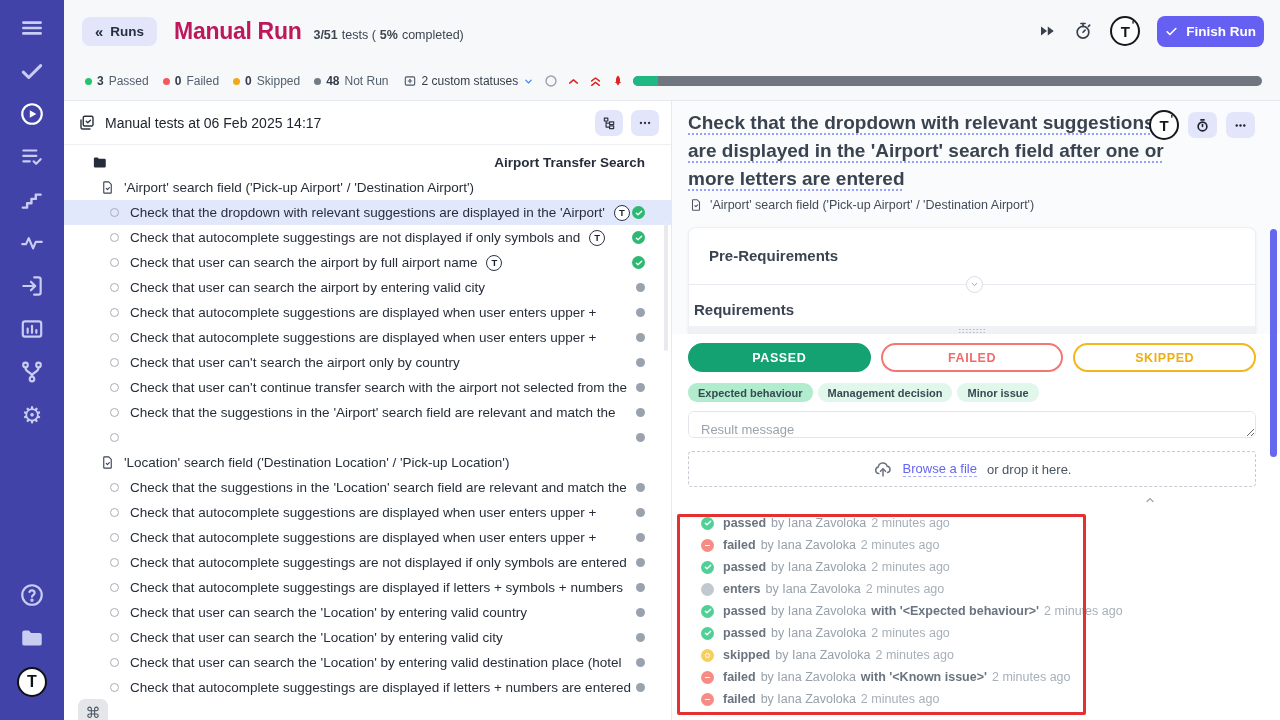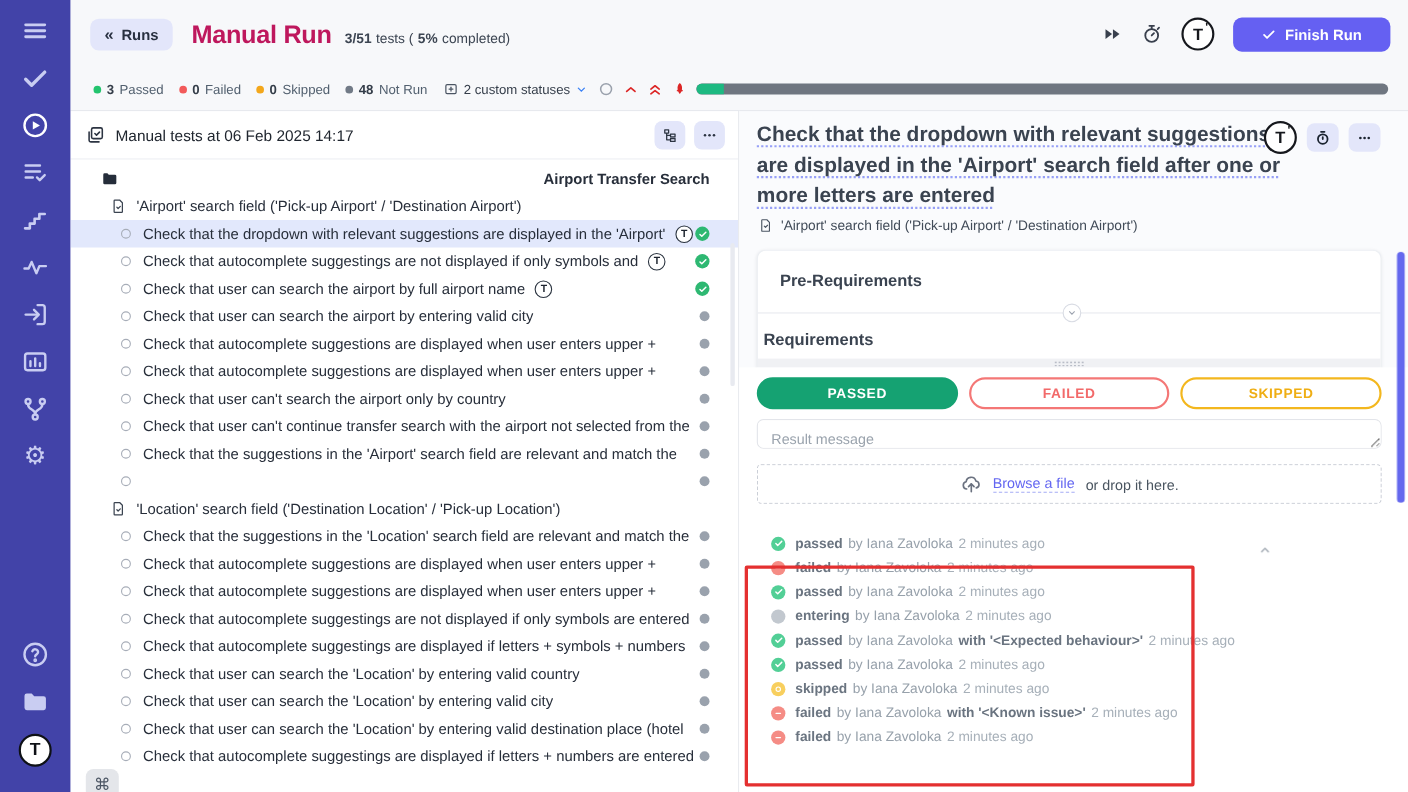--- a/index.html
+++ b/index.html
@@ -23,21 +23,21 @@
               border:none; border-radius:8px; font-family:inherit; font-size:13.5px; font-weight:700; color:#283040; cursor:pointer; }
   .back-btn .chev { font-size:15px; }
   .page-title { margin-left:17px; font-size:23px; font-weight:800; letter-spacing:-0.3px; color:#be185d; }
   .run-meta { margin-left:12px; margin-top:7px; display:flex; gap:4px; font-size:12.5px; color:#3c4552; }
   .run-meta b { font-weight:700; }
   .top-actions { margin-left:auto; display:flex; align-items:center; gap:17px; }
   .icon-dark { color:#39404d; cursor:pointer; }
   .t-ring { width:30px; height:30px; border-radius:50%; border:2.5px solid #16181d; background:#fff; color:#16181d;
             display:grid; place-items:center; font-weight:800; font-size:15px; position:relative; }
   .t-ring::after { content:"'"; position:absolute; top:1px; right:4px; font-size:11px; font-weight:700; }
-  .finish-btn { display:flex; align-items:center; gap:8px; height:31px; padding:0 26px; background:#6560f2; color:#fff;
+  .finish-btn { display:flex; align-items:center; gap:8px; height:31px; padding:0 8px; background:#6560f2; color:#fff;
                 border:none; border-radius:8px; font-family:inherit; font-size:13.5px; font-weight:700; cursor:pointer; }
 
   
   .statusrow { position:absolute; left:64px; top:63px; right:0; height:36px; display:flex; align-items:center; padding-left:21px; }
   .scount { display:flex; align-items:center; gap:5px; margin-right:14px; font-size:12px; color:#52606f; white-space:nowrap; }
   .scount b { color:#343d49; font-weight:700; }
   .dot { width:7px; height:7px; border-radius:50%; }
   .dot.passed { background:#23c46e; } .dot.failed { background:#f25a5a; }
   .dot.skipped { background:#f3a71b; } .dot.notrun { background:#717a86; }
   .custom-status { display:flex; align-items:center; gap:5px; margin-right:10px; font-size:12px; color:#343d49; cursor:pointer; white-space:nowrap; }
@@ -565,20 +565,25 @@
         <span class="drag-dots"></span>
       </div>
   </div>
 
   <div class="rp-lower">
     <div class="res-buttons" id="res-buttons">
         <button class="res-btn passed">PASSED</button>
         <button class="res-btn failed">FAILED</button>
         <button class="res-btn skipped">SKIPPED</button>
       </div>
+    <div class="tagrow" id="tag-row">
+        <span class="tag selected">Expected behaviour</span>
+        <span class="tag">Management decision</span>
+        <span class="tag">Minor issue</span>
+      </div>
     <textarea class="result-input" placeholder="Result message" style=""></textarea>
     <div class="dropzone">
       <svg width="20" height="20" viewBox="0 0 24 24" fill="none" stroke="#6b7280" stroke-width="1.8" stroke-linecap="round" stroke-linejoin="round">
           <path d="M7 17.5a4 4 0 0 1-.6-7.9A5.4 5.4 0 0 1 17 8.7a3.8 3.8 0 0 1 .4 7.5"></path>
           <path d="M12 20.5V12"></path>
           <path d="M9 14.8l3-3 3 3"></path>
         </svg>
       <span class="browse-link">Browse a file</span>
       <span>or drop it here.</span>
     </div>
@@ -613,21 +618,21 @@
             <svg width="8" height="8" viewBox="0 0 24 24" fill="none" stroke="#fff" stroke-width="4" stroke-linecap="round" stroke-linejoin="round">
               <path d="M4 12.5l5 5L20 6.5"></path>
             </svg>
           </span>
           <span class="lstatus">passed</span>
           <span class="lby">by Iana Zavoloka</span>
           <span class="ltime">2 minutes ago</span>
         </div>
         <div class="log-row">
           <span class="licon pending"></span>
-          <span class="lstatus">entering</span>
+          <span class="lstatus">enters</span>
           <span class="lby">by Iana Zavoloka</span>
           <span class="ltime">2 minutes ago</span>
         </div>
         <div class="log-row">
           <span class="licon passed">
             <svg width="8" height="8" viewBox="0 0 24 24" fill="none" stroke="#fff" stroke-width="4" stroke-linecap="round" stroke-linejoin="round">
               <path d="M4 12.5l5 5L20 6.5"></path>
             </svg>
           </span>
           <span class="lstatus">passed</span>

